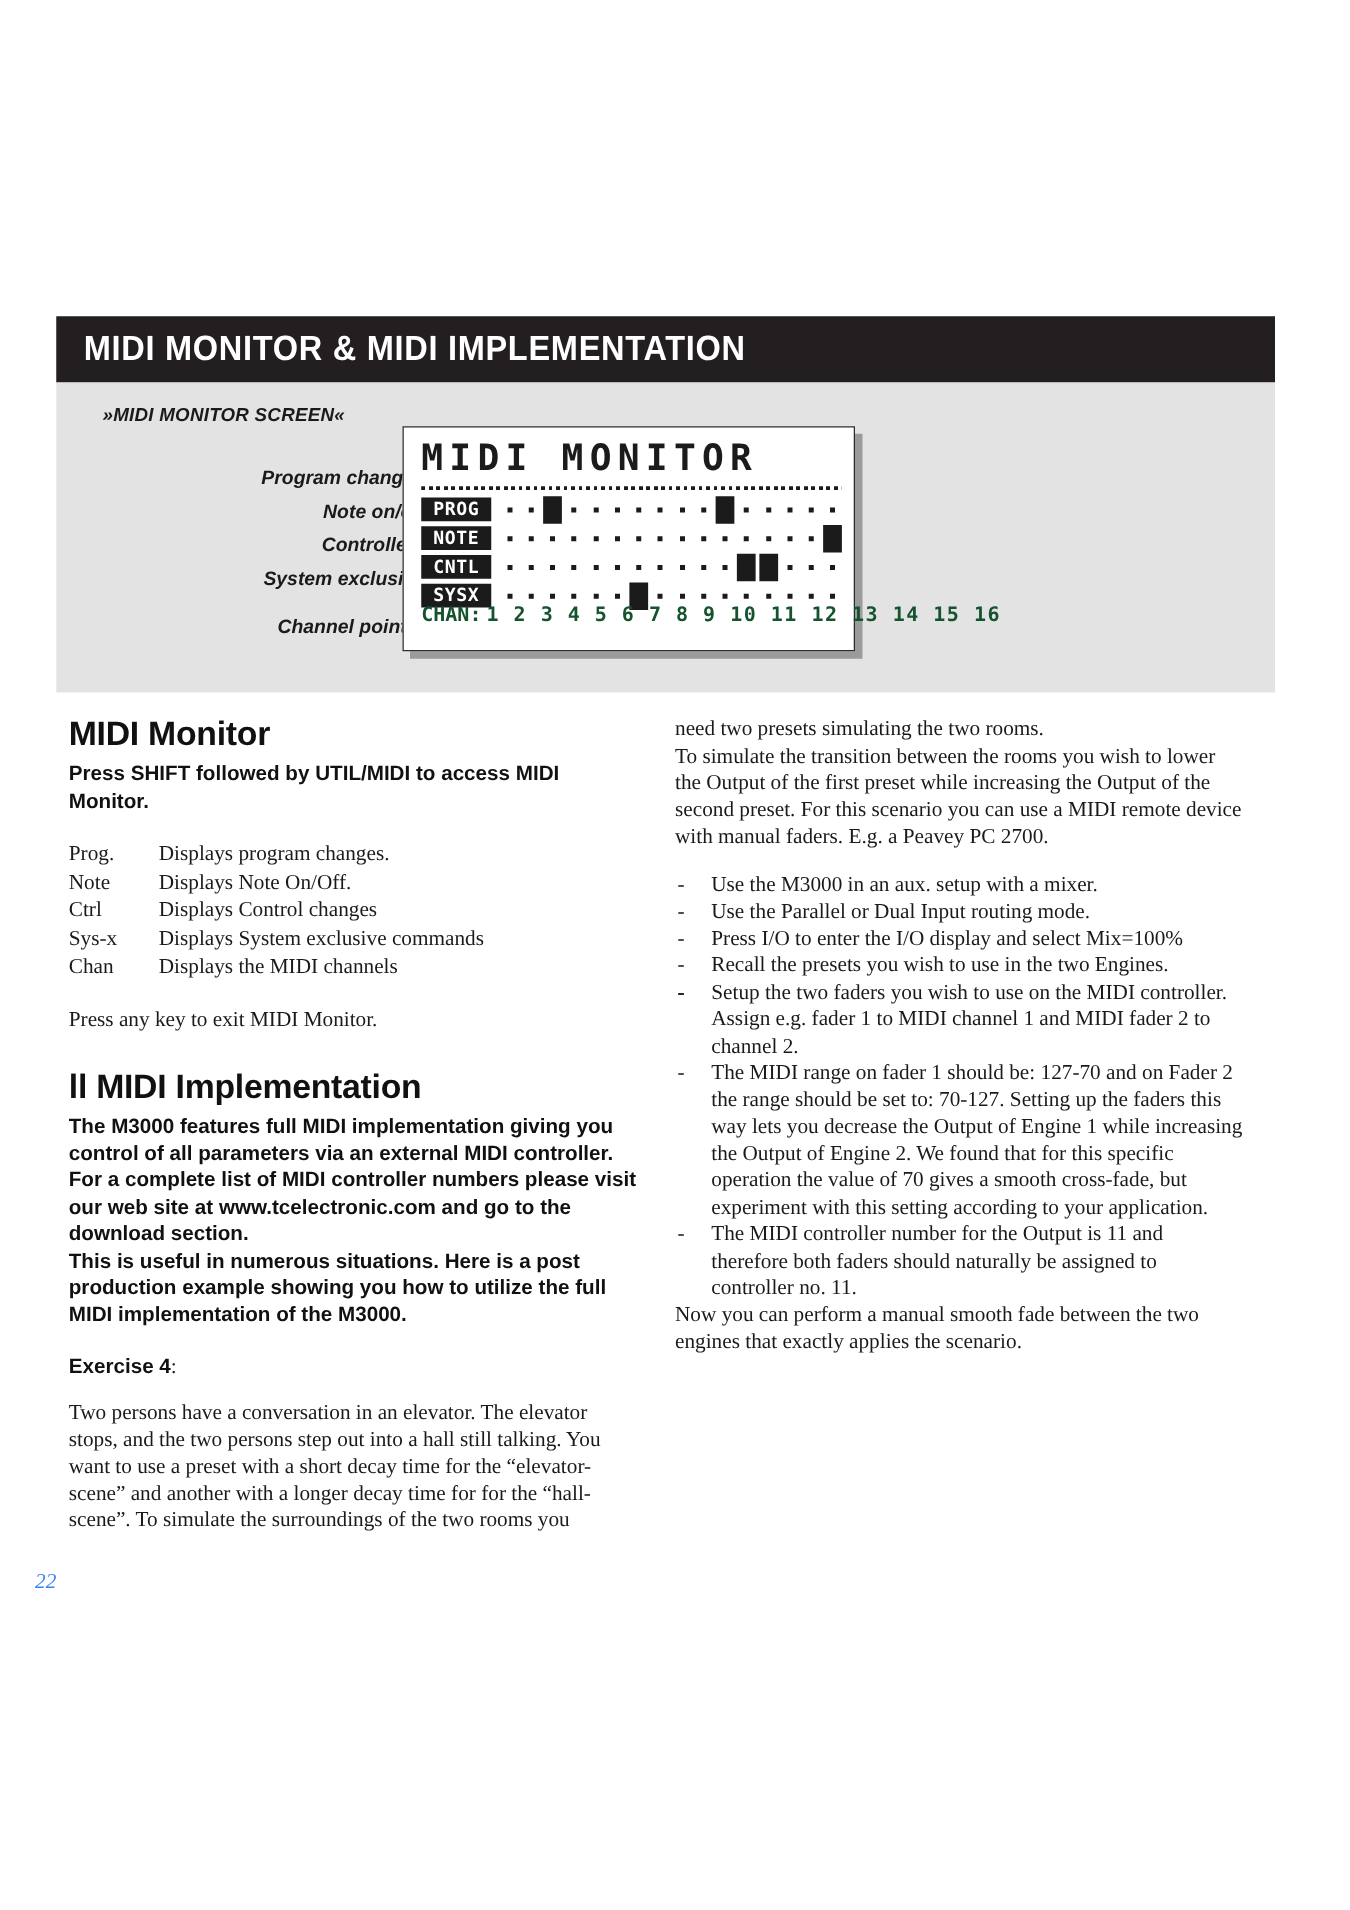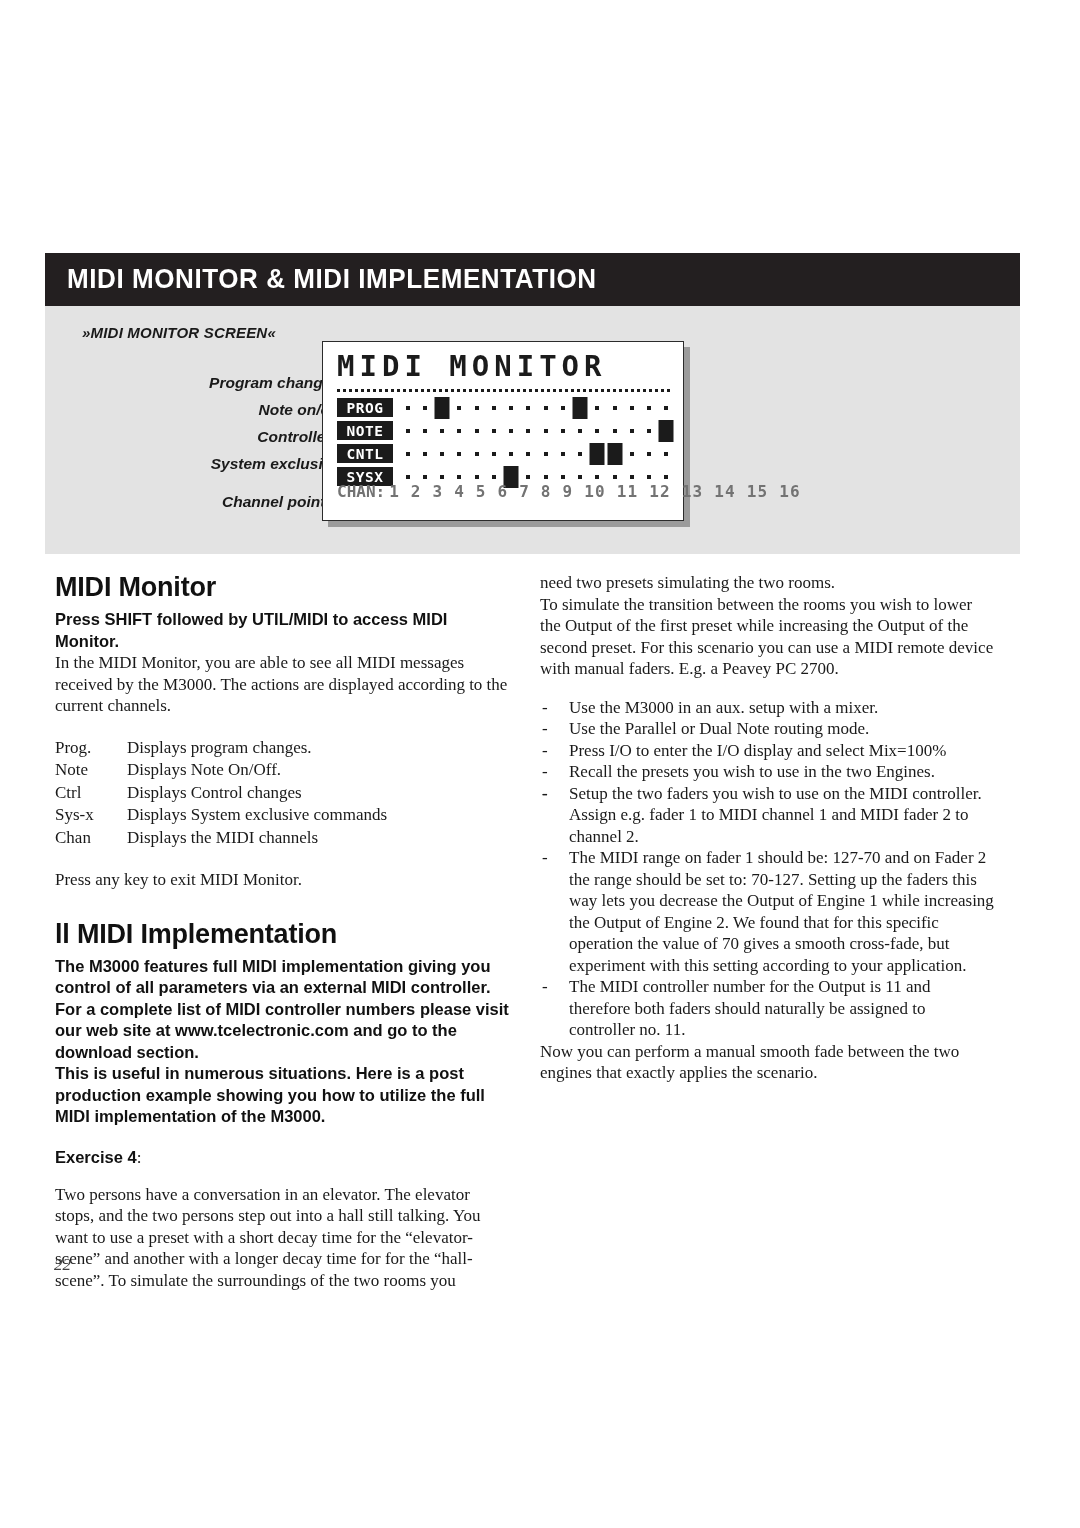--- a/index.html
+++ b/index.html
@@ -173,21 +173,21 @@
     background: #1b1b1b;
   }
 
   .lcd-chan {
     position: absolute;
     left: 14px;
     top: 140px;
     font-family: "DejaVu Sans Mono", monospace;
     font-size: 16px;
     font-weight: bold;
-    color: #737373;
+    color: #14532d;
     white-space: nowrap;
   }
   .lcd-chan .chan-label { letter-spacing: 0px; }
   .lcd-chan .chan-nums { letter-spacing: 1.2px; margin-left: 4px; }
 
   
   .col {
     position: absolute;
     top: 572px;
     width: 455px;
@@ -263,26 +263,26 @@
     margin-bottom: 0px;
   }
   ul.dashlist li .dash {
     position: absolute;
     left: 2px;
     top: 0;
   }
 
   .page-number {
     position: absolute;
-    left: 54px;
+    left: 28px;
     top: 1255px;
     font-family: "Liberation Serif", serif;
     font-style: italic;
     font-size: 17px;
-    color: #404040;
+    color: #3b82f6;
   }
 </style>
 </head>
 <body>
 
 <div class="page">
 
   <div class="header-bar">
     <div class="header-title">MIDI MONITOR  &amp;  MIDI IMPLEMENTATION</div>
   </div>
@@ -533,21 +533,20 @@
     </div>
 
     <div class="lcd-chan">
       <span class="chan-label">CHAN:</span><span class="chan-nums">1 2 3 4 5 6 7 8 9 10 11 12 13 14 15 16</span>
     </div>
   </div>
 
   <div class="col col-left">
     <h1 class="sec">MIDI Monitor</h1>
     <p class="bold">Press SHIFT followed by UTIL/MIDI to access MIDI Monitor.</p>
-    <p class="body">In the MIDI Monitor, you are able to see all MIDI messages received by the M3000. The actions are displayed according to the current channels.</p>
 
     <table class="defs">
       <tbody>
         <tr>
           <td class="term">Prog.</td>
           <td>Displays program changes.</td>
         </tr>
         <tr>
           <td class="term">Note</td>
           <td>Displays Note On/Off.</td>
@@ -577,21 +576,21 @@
     <p class="gap"><span class="exercise-label">Exercise 4</span><span class="exercise-colon">:</span></p>
     <p class="body">Two persons have a conversation in an elevator. The elevator stops, and the two persons step out into a hall still talking. You want to use a preset with a short decay time for the “elevator-scene” and another with a longer decay time for for the “hall-scene”. To simulate the surroundings of the two rooms you</p>
   </div>
 
   <div class="col col-right">
     <p class="body">need two presets simulating the two rooms.</p>
     <p class="body">To simulate the transition between the rooms you wish to lower the Output of the first preset while increasing the Output of the second preset. For this scenario you can use a MIDI remote device with manual faders. E.g. a Peavey PC 2700.</p>
 
     <ul class="dashlist">
       <li><span class="dash">-</span><span>Use the M3000 in an aux. setup with a mixer.</span></li>
-      <li><span class="dash">-</span><span>Use the Parallel or Dual Note routing mode.</span></li>
+      <li><span class="dash">-</span><span>Use the Parallel or Dual Input routing mode.</span></li>
       <li><span class="dash">-</span><span>Press I/O to enter the I/O display and select Mix=100%</span></li>
       <li><span class="dash">-</span><span>Recall the presets you wish to use in the two Engines.</span></li>
       <li><span class="dash">-</span></li>
       <li><span class="dash">-</span><span>Setup the two faders you wish to use on the MIDI controller. Assign e.g. fader 1 to MIDI channel 1 and MIDI fader 2 to channel 2.</span></li>
       <li><span class="dash">-</span><span>The MIDI range on fader 1 should be: 127-70 and on Fader 2 the range should be set to: 70-127. Setting up the faders this way lets you decrease the Output of Engine 1 while increasing the Output of Engine 2. We found that for this specific operation the value of 70 gives a smooth cross-fade, but experiment with this setting according to your application.</span></li>
       <li><span class="dash">-</span><span>The MIDI controller number for the Output is 11 and therefore both faders should naturally be assigned to controller no. 11.</span></li>
     </ul>
 
     <p class="body">Now you can perform a manual smooth fade between the two engines that exactly applies the scenario.</p>
   </div>

